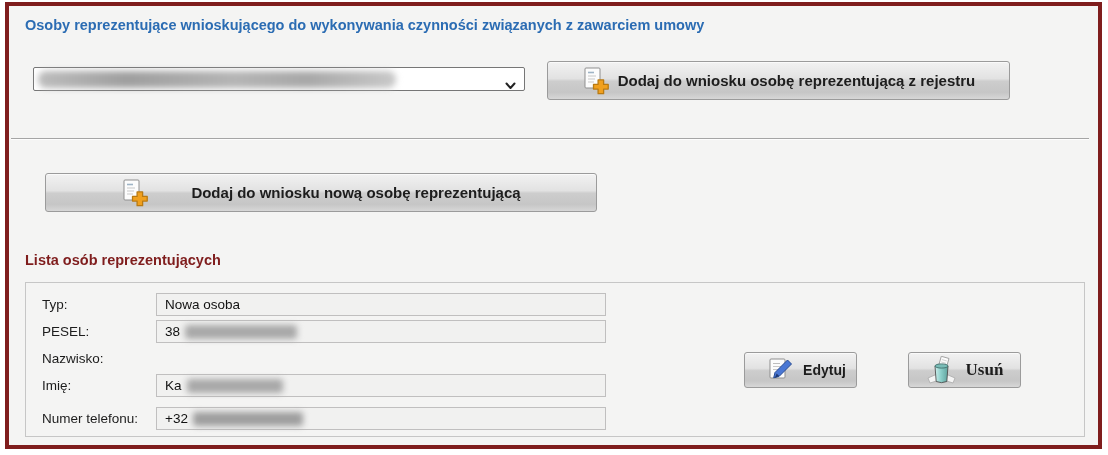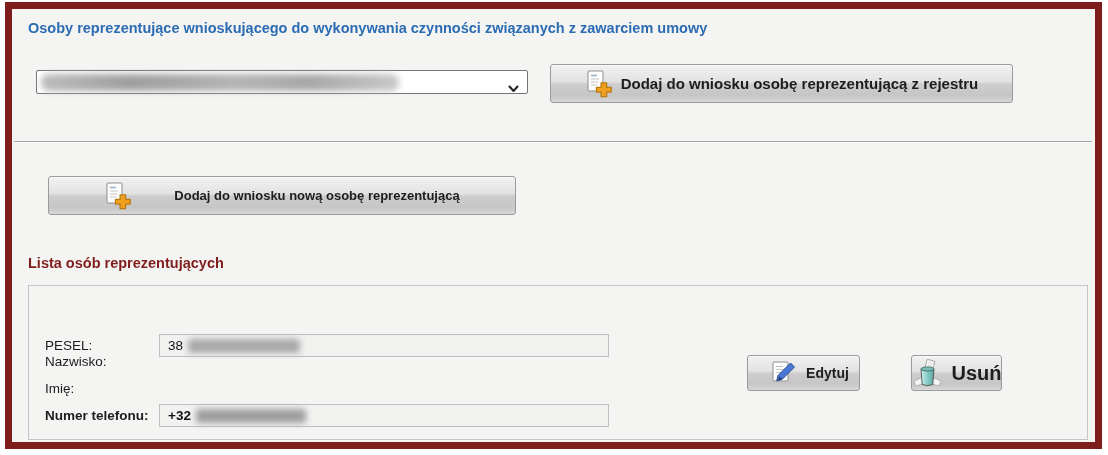--- a/index.html
+++ b/index.html
@@ -1,66 +1,66 @@
 <!DOCTYPE html>
 <html lang="pl"><head>
 <meta charset="utf-8">
 <style>
   * { margin:0; padding:0; box-sizing:border-box; }
   html,body { width:1108px; height:455px; background:#ffffff; overflow:hidden;
     font-family:"Liberation Sans", sans-serif; }
 
   .frame { position:absolute; left:5px; top:2px; width:1097px; height:447px;
-    background:#f4f4f3; border:7px solid #7f1d1d; }
+    background:#f4f4f3; border:4px solid #7f1d1d; }
 
   .page-title { position:absolute; left:16px; top:11px; font-size:14.5px; font-weight:bold;
     color:#2b6cb3; white-space:nowrap; }
 
   
   .select-box { position:absolute; left:24px; top:61px; width:492px; height:24px;
     background:#ffffff; border:1px solid #767676; border-radius:2px; cursor:pointer; }
   .select-box .chevron { position:absolute; right:8px; top:8px; width:11px; height:8px; }
   .sel-blur { position:absolute; left:4px; top:3px; width:358px; height:17px; border-radius:8px;
     background:linear-gradient(90deg,#bdbdbd,#9f9f9f 25%,#b5b5b5 55%,#a8a8a8 75%,#c9c9c9);
     filter:blur(3px); }
 
   
   .btn { position:absolute; display:flex; align-items:center; justify-content:center; gap:9px;
     border:1px solid #9b9b9b; border-radius:3px; cursor:pointer;
     background:linear-gradient(to bottom,#f2f2f2 0%,#e2e2e2 45%,#cdcdcd 52%,#c6c6c6 82%,#d7d7d7 100%);
     box-shadow:inset 0 1px 0 #fafafa; color:#1d1d1d; font-weight:bold;
     font-family:"Liberation Sans", sans-serif; }
   .btn-add-register { left:538px; top:55px; width:463px; height:39px; font-size:15px; }
-  .btn-add-new { left:36px; top:167px; width:468px; height:39px; font-size:13px;gap:43px; }
+  .btn-add-new { left:36px; top:167px; width:552px; height:39px; font-size:15px;gap:43px; }
   .btn .icon { display:inline-flex; flex:none; }
 
   .divider { position:absolute; left:2px; top:132px; width:1078px; height:2px;
     background:#a5a5a5; border-bottom:1px solid #fdfdfd; }
 
   .list-title { position:absolute; left:16px; top:246px; font-size:14.5px; font-weight:bold;
     color:#7f1d1d; }
 
   .panel { position:absolute; left:16px; top:276px; width:1060px; height:155px;
     background:#f4f4f3; border:1px solid #c6c6c6; }
 
   .row { position:absolute; left:0; width:100%; height:23px; }
-  .r0{top:10px;} .r1{top:37px;margin-top:11px;} .r2{top:64px;text-align:right;} .r3{top:91px;} .r4{top:118px;font-weight:bold;}
+  .r0{top:10px;} .r1{top:37px;} .r2{top:64px;text-align:right;} .r3{top:91px;} .r4{top:124px;}
   .lbl { position:absolute; left:16px; top:4px; font-size:13.5px; color:#1c1c1c; }
   .fld { position:absolute; left:130px; top:0; width:450px; height:23px;
     background:#f1f1f0; border:1px solid #c0bfbf; padding-left:8px;
     font-size:13.5px; color:#111; line-height:21px; white-space:nowrap; }
   .redacted-blur { display:inline-block; height:14px; border-radius:3px; filter:blur(3px);
     vertical-align:middle; margin-left:5px; background:#a8a8a8; }
   .b-pesel{ width:112px; }
   .b-nazwisko{ width:26px; background:#c7d3df; }
   .b-imie{ width:96px; }
   .b-tel{ width:110px; background:#9e9e9e; }
 
   .btn-edit { left:718px; top:69px; width:113px; height:36px; font-size:14px;padding-left:12px; }
-  .btn-delete { left:882px; top:69px; width:91px; height:36px; font-size:20px; }
+  .btn-delete { left:882px; top:69px; width:113px; height:36px; font-size:17px;font-family:Liberation Serif, serif; }
 </style>
 </head>
 <body>
 
 <div class="frame">
 
   <div class="page-title">Osoby reprezentujące wnioskującego do wykonywania czynności związanych z zawarciem umowy</div>
 
   <div class="select-box">
     <span class="sel-blur"></span>
@@ -98,32 +98,37 @@
         <path d="M16 13 h6 v5 h5 v5 h-5 v5 h-6 v-5 h-5 v-5 h5 z" transform="scale(0.92) translate(1.5,1)" fill="#f0a01e" stroke="#b97a12" stroke-width="1.4" stroke-linejoin="round"></path>
       </svg>
     </span>
     <span>Dodaj do wniosku nową osobę reprezentującą</span>
   </button>
 
   <div class="list-title">Lista osób reprezentujących</div>
 
   <div class="panel">
 
+    <div class="row r0">
+      <span class="lbl">Typ:</span>
+      <span class="fld"><span>Nowa osoba</span></span>
+    </div>
 
     <div class="row r1">
       <span class="lbl">PESEL:</span>
       <span class="fld"><span>38</span><span class="redacted-blur b-pesel"></span></span>
     </div>
 
     <div class="row r2">
       <span class="lbl">Nazwisko:</span>
     </div>
 
     <div class="row r3">
       <span class="lbl">Imię:</span>
+      <span class="fld"><span>Ka</span><span class="redacted-blur b-imie"></span></span>
     </div>
 
     <div class="row r4">
       <span class="lbl">Numer telefonu:</span>
       <span class="fld"><span>+32</span><span class="redacted-blur b-tel"></span></span>
     </div>
 
     <button class="btn btn-edit">
       <span class="icon">
         <svg width="27" height="26" viewBox="0 0 27 26">

